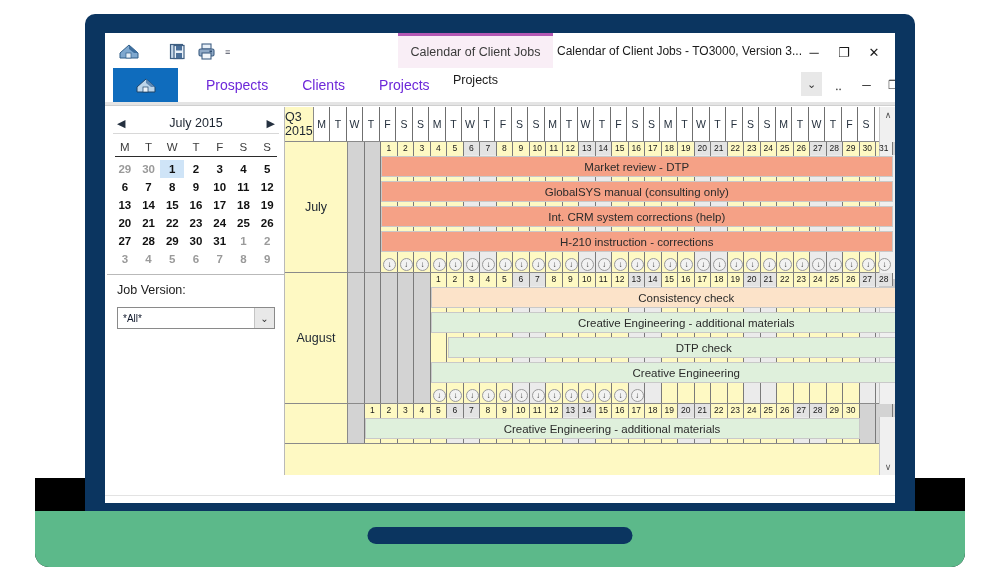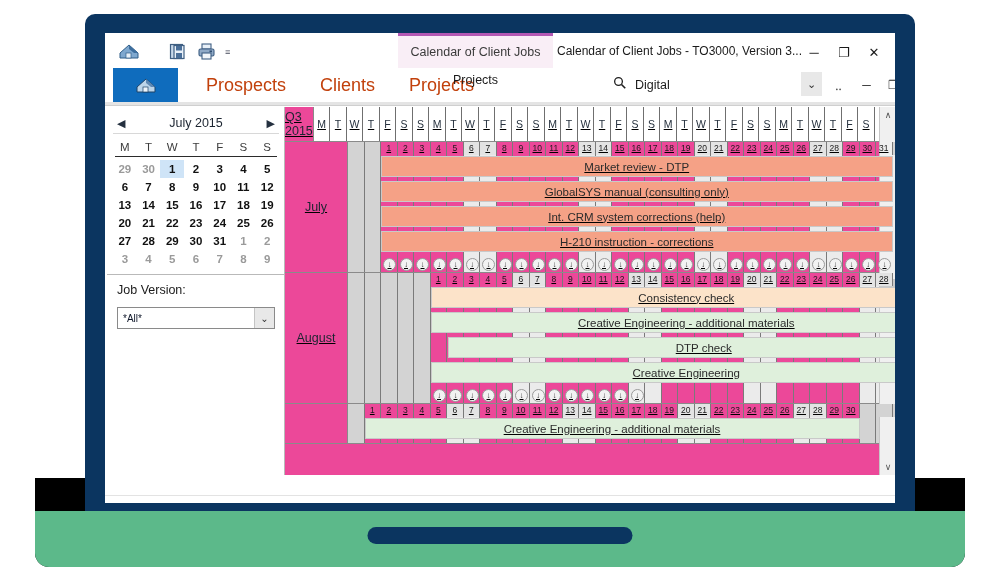--- a/index.html
+++ b/index.html
@@ -87,21 +87,21 @@
   .file-tab {
     position:absolute; left:8px; top:0; width:65px; height:34px;
     background:#0f6cbd; display:flex; align-items:center; justify-content:center;
     cursor:pointer;
   }
   .ribbon-tabs {
     position:absolute; left:84px; top:0; height:34px;
     display:flex; align-items:center; gap:0px;
   }
   .rtab {
-    padding:0 17px; font-size:18px; color:#c2410c; line-height:34px;
+    padding:0 17px; font-size:14px; color:#6d28d9; line-height:34px;
     cursor:pointer; white-space:nowrap;
   }
   .ribbon-underline {
     position:absolute; left:0; top:69px; width:790px; height:3px;
     background:#e4e4e4;
   }
 
   
   .searchrow {
     position:absolute; left:448px; top:35px; width:342px; height:34px;
@@ -177,21 +177,21 @@
   }
   .js-val { font-size:10px; color:#0f172a; padding-left:5px; flex:1; }
   .js-arrow {
     width:20px; height:20px; background:#e8e8e8; border-left:1px solid #c4c4c4;
     display:flex; align-items:center; justify-content:center; font-size:10px; color:#333;
   }
 
   
   .gantt {
     position:absolute; left:180px; top:1px; width:610px; height:368px;
-    background:#ec4899; overflow:hidden;text-decoration:underline;
+    background:#fef9c3; overflow:hidden;
   }
   .g-hdr {
     position:relative; height:35px; border-bottom:1px solid #8a8a8a;
     display:flex;
   }
   .g-qlabel {
     width:63px; display:flex; align-items:center; justify-content:center;
     font-size:12.5px; color:#1b2430; border-right:1px solid #8a8a8a;
   }
   .dowstrip { display:flex; flex:1; }
@@ -331,29 +331,20 @@
       <div class="ribbon-tabs">
         <div class="rtab">Prospects</div>
         <div class="rtab">Clients</div>
         <div class="rtab">Projects</div>
       </div>
     </div>
     <div class="ctx-options">Projects</div>
     <div class="ribbon-underline"></div>
 
     <div class="searchrow">
-      <div class="search-box">
-        <span>
-          <svg viewBox="0 0 16 16" width="14" height="14">
-            <circle cx="6.3" cy="6.3" r="4.4" fill="none" stroke="#1f1f1f" stroke-width="1.5"></circle>
-            <line x1="9.7" y1="9.7" x2="14" y2="14" stroke="#1f1f1f" stroke-width="1.8"></line>
-          </svg>
-        </span>
-        <span class="search-txt">Digital</span>
-      </div>
       <div class="search-caret">⌄</div>
       <div class="dots-btn">‥</div>
       <div class="inner-wbtns">
         <div class="iw">─</div>
         <div class="iw">❐</div>
 
       </div>
     </div>
 
     <div class="body-area">

